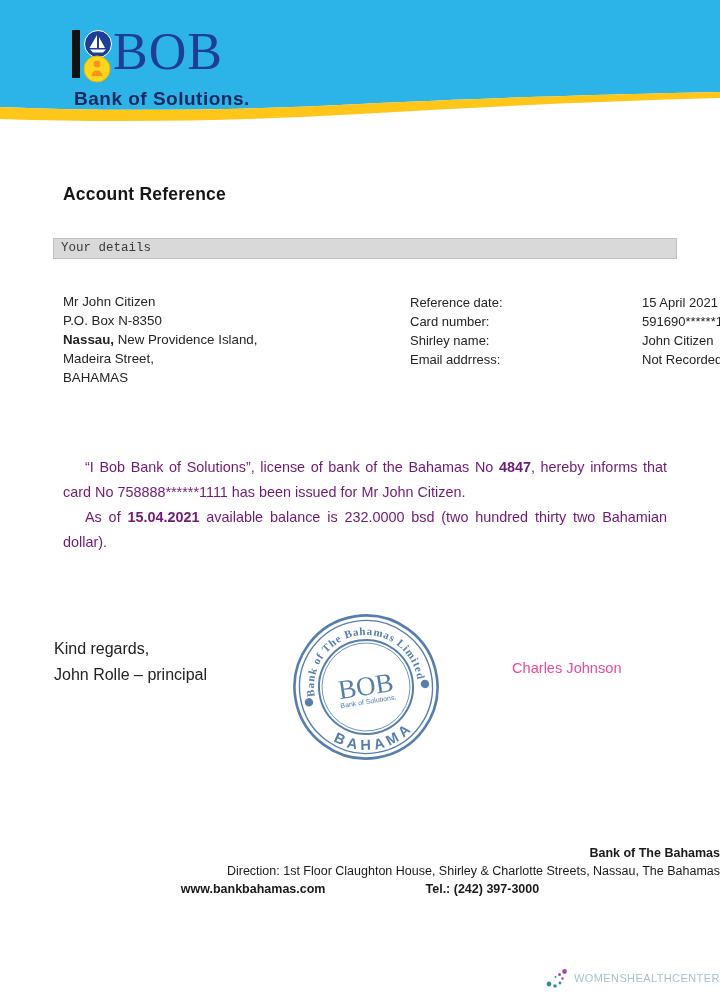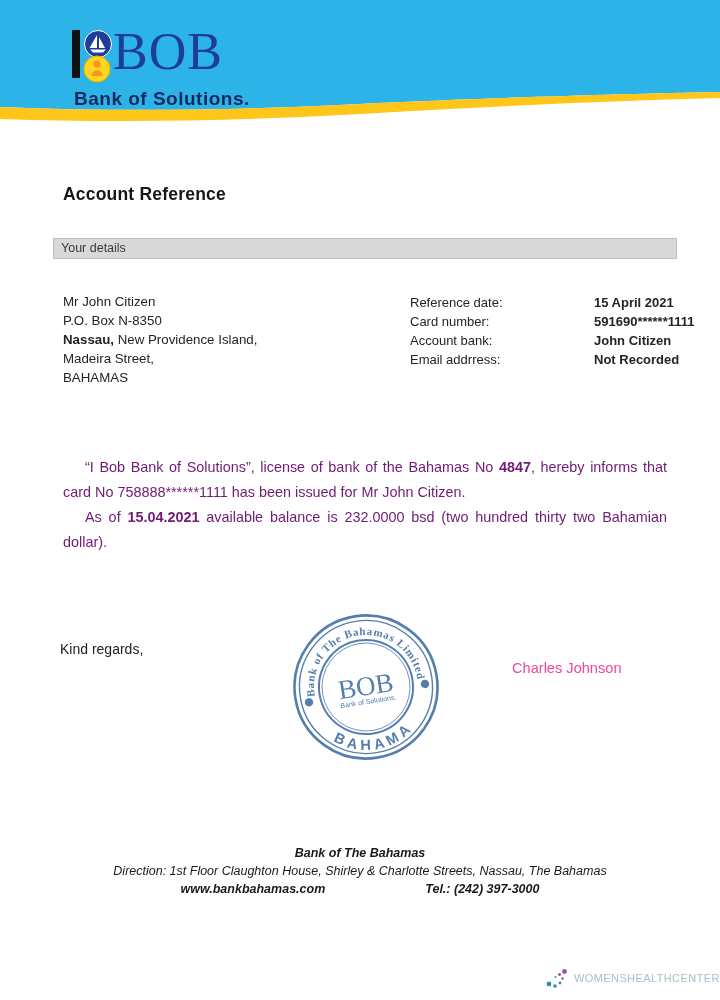--- a/index.html
+++ b/index.html
@@ -17,48 +17,48 @@
                  color:#1e3d96; letter-spacing:1px; }
   .logo .tagline { position:absolute; left:74px; top:88px; font-size:19px;
                    font-weight:700; color:#1a2a60; letter-spacing:0.5px; }
 
   
   .title { position:absolute; left:63px; top:184px; font-size:17.5px;
            font-weight:700; color:#161616; letter-spacing:0.2px; }
   .section-bar { position:absolute; left:53px; top:238px; width:624px; height:21px;
                  background:#d9d9d9; border:1px solid #bfbfbf;
                  font-size:12.5px; color:#3a3a3a; line-height:19px;
-                 padding-left:7px; }
+                 padding-left:7px;font-family:Liberation Mono, monospace; }
 
   
   .recipient { position:absolute; left:63px; top:292px; font-size:13.3px;
                line-height:19px; color:#242424; }
   .recipient .b { font-weight:700; }
   .details { position:absolute; left:410px; top:293px; font-size:13px;
              line-height:19px; color:#242424; }
   .details .row { display:flex;gap:47px; }
   .details .lbl { width:137px; }
-  .details .val { font-weight:700; }
+  .details .val { font-weight:400;margin-left:48px; }
 
   
   .body-text { position:absolute; left:63px; top:455px; width:604px;
                font-size:14.4px; line-height:25px; color:#701a75;
                text-align:justify; }
   .body-text p { text-indent:22px; }
   .body-text .b { font-weight:700; }
 
   
-  .closing { position:absolute; left:60px; top:636px; font-size:14px;
+  .closing { position:absolute; left:54px; top:636px; font-size:16px;
              line-height:26px; color:#222; }
   .countersign { position:absolute; left:512px; top:660px; font-size:14.6px; color:#ec4899; }
   .stamp { position:absolute; left:291px; top:611px; }
 
   
-  .footer { position:absolute; left:0; top:844px; width:720px; text-align:center;
-            font-size:12.5px; line-height:18px; color:#1a1a1a;font-style:italic; }
+  .footer { position:absolute; left:0; top:844px; width:720px; text-align:right;
+            font-size:12.5px; line-height:18px; color:#1a1a1a; }
   .footer .f1 { font-weight:700; }
   .footer .f3 { display:flex; justify-content:center; gap:100px; font-weight:700; }
 
   
   .watermark { position:absolute; left:545px; top:966px; display:flex;
                align-items:center; gap:3px; }
   .wm-text { font-size:11px; letter-spacing:0.4px; color:#a9c0cb; }
   .wm-org { font-size:9px; font-weight:700; color:#ffffff; background:#1e6a80;
             padding:2px 4px 1px 4px; letter-spacing:0.5px; }
 </style>
@@ -105,36 +105,37 @@
   <div class="details">
     <div class="row">
       <span class="lbl">Reference date:</span>
       <span class="val">15 April 2021</span>
     </div>
     <div class="row">
       <span class="lbl">Card number:</span>
       <span class="val">591690******1111</span>
     </div>
     <div class="row">
-      <span class="lbl">Account bank:</span>
+      <span class="lbl">Shirley name:</span>
       <span class="val">John Citizen</span>
     </div>
     <div class="row">
       <span class="lbl">Email addrress:</span>
       <span class="val">Not Recorded</span>
     </div>
   </div>
 
   <div class="body-text">
     <p><span>“I Bob Bank of Solutions”, license of bank of the Bahamas No </span><span class="b">4847</span><span>, hereby informs that card No 758888******1111 has been issued for Mr John Citizen.</span></p>
     <p><span>As of </span><span class="b">15.04.2021</span><span> available balance is 232.0000 bsd (two hundred thirty two Bahamian dollar).</span></p>
   </div>
 
   <div class="closing">
     <div>Kind regards,</div>
+    <div>John Rolle – principal</div>
   </div>
 
   <svg class="stamp" width="150" height="152" viewBox="0 0 150 152" aria-hidden="true">
     <g transform="rotate(-9 75 76)" fill="none" stroke="#3e6da3" opacity="0.88">
       <circle cx="75" cy="76" r="71.5" stroke-width="2.6"></circle>
       <circle cx="75" cy="76" r="66.5" stroke-width="1.4"></circle>
       <circle cx="75" cy="76" r="47" stroke-width="2"></circle>
       <circle cx="75" cy="76" r="44" stroke-width="0.8"></circle>
       <circle cx="16.3" cy="82.2" r="4.2" fill="#3e6da3" stroke="none"></circle>
       <circle cx="133.7" cy="82.2" r="4.2" fill="#3e6da3" stroke="none"></circle>

